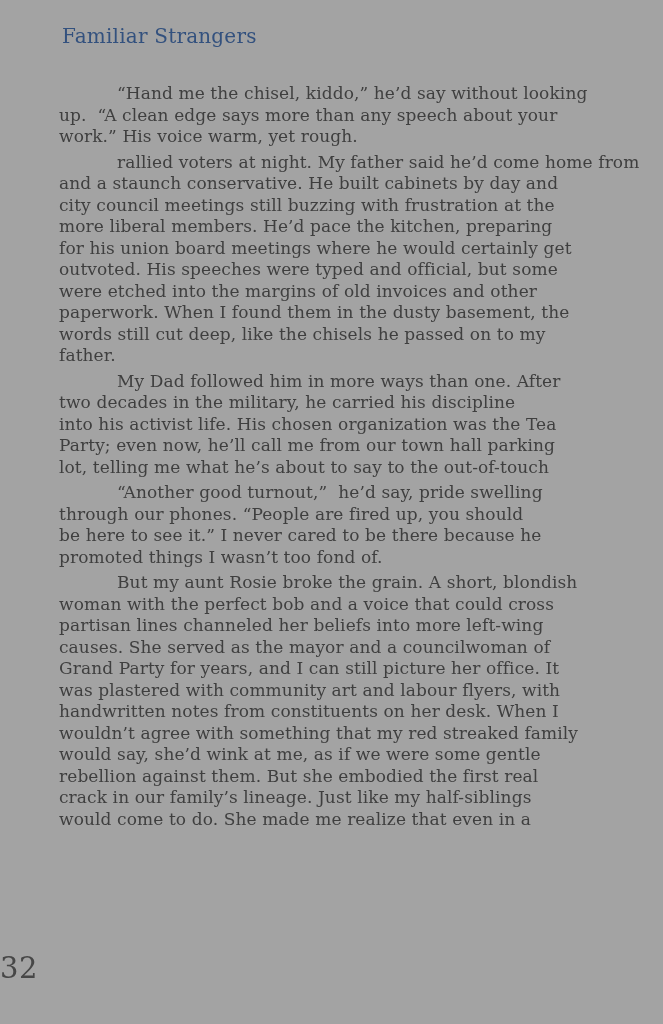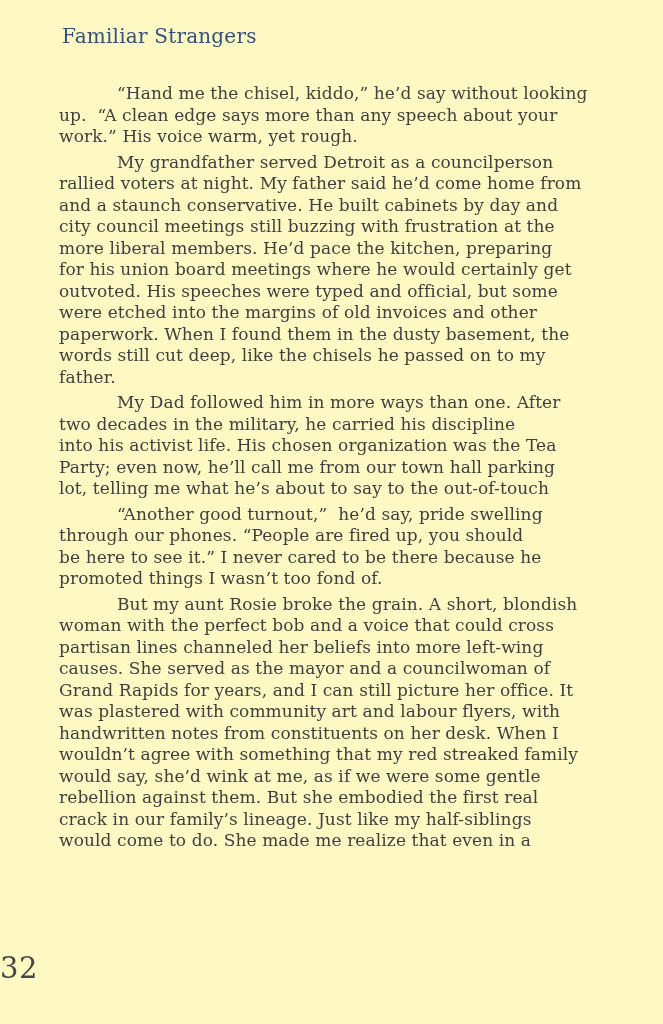--- a/index.html
+++ b/index.html
@@ -7,21 +7,21 @@
     width: 663px;
     height: 1024px;
     background: #ffffff;
     position: relative;
     overflow: hidden;
     font-family: "DejaVu Serif", "Liberation Serif", serif;
   }
   .page {
     position: absolute;
     inset: 0;
-    background: #fef9c3;
+    background: #a3a3a3;
   }
   .chapter-title {
     position: absolute;
     left: 62px;
     top: 24px;
     font-size: 20px;
     line-height: 24px;
     color: #33517e;
     letter-spacing: 0.2px;
     white-space: pre;
@@ -56,21 +56,20 @@
 <div class="page">
   <div class="chapter-title">Familiar Strangers</div>
 
   <div class="body-text">
       <div class="para">
         <div class="line">“Hand me the chisel, kiddo,” he’d say without looking</div>
         <div class="line">up.  “A clean edge says more than any speech about your</div>
         <div class="line">work.” His voice warm, yet rough.</div>
       </div>
       <div class="para">
-        <div class="line">My grandfather served Detroit as a councilperson</div>
         <div class="line">rallied voters at night. My father said he’d come home from</div>
         <div class="line">and a staunch conservative. He built cabinets by day and</div>
         <div class="line">city council meetings still buzzing with frustration at the</div>
         <div class="line">more liberal members. He’d pace the kitchen, preparing</div>
         <div class="line">for his union board meetings where he would certainly get</div>
         <div class="line">outvoted. His speeches were typed and official, but some</div>
         <div class="line">were etched into the margins of old invoices and other</div>
         <div class="line">paperwork. When I found them in the dusty basement, the</div>
         <div class="line">words still cut deep, like the chisels he passed on to my</div>
         <div class="line">father.</div>
@@ -86,21 +85,21 @@
         <div class="line">“Another good turnout,”  he’d say, pride swelling</div>
         <div class="line">through our phones. “People are fired up, you should</div>
         <div class="line">be here to see it.” I never cared to be there because he</div>
         <div class="line">promoted things I wasn’t too fond of.</div>
       </div>
       <div class="para">
         <div class="line">But my aunt Rosie broke the grain. A short, blondish</div>
         <div class="line">woman with the perfect bob and a voice that could cross</div>
         <div class="line">partisan lines channeled her beliefs into more left-wing</div>
         <div class="line">causes. She served as the mayor and a councilwoman of</div>
-        <div class="line">Grand Rapids for years, and I can still picture her office. It</div>
+        <div class="line">Grand Party for years, and I can still picture her office. It</div>
         <div class="line">was plastered with community art and labour flyers, with</div>
         <div class="line">handwritten notes from constituents on her desk. When I</div>
         <div class="line">wouldn’t agree with something that my red streaked family</div>
         <div class="line">would say, she’d wink at me, as if we were some gentle</div>
         <div class="line">rebellion against them. But she embodied the first real</div>
         <div class="line">crack in our family’s lineage. Just like my half-siblings</div>
         <div class="line">would come to do. She made me realize that even in a</div>
       </div>
     </div>
 

